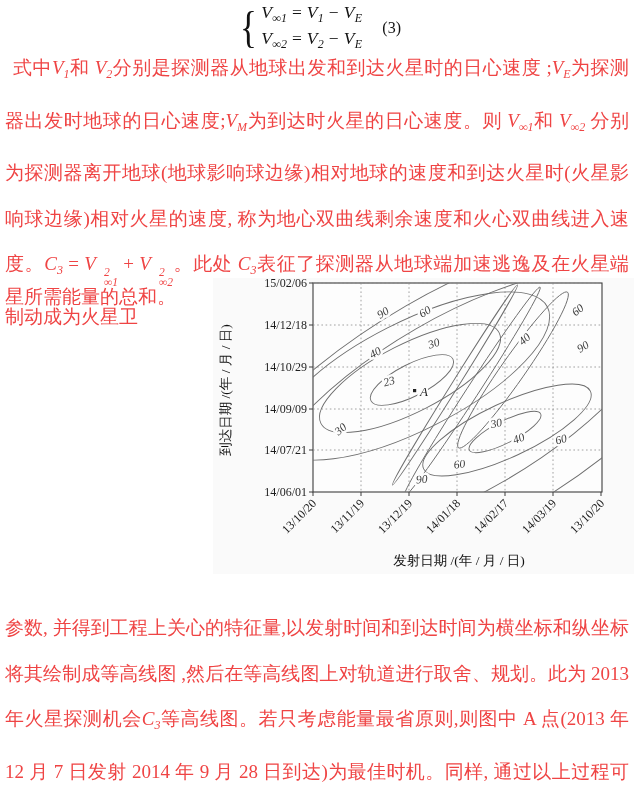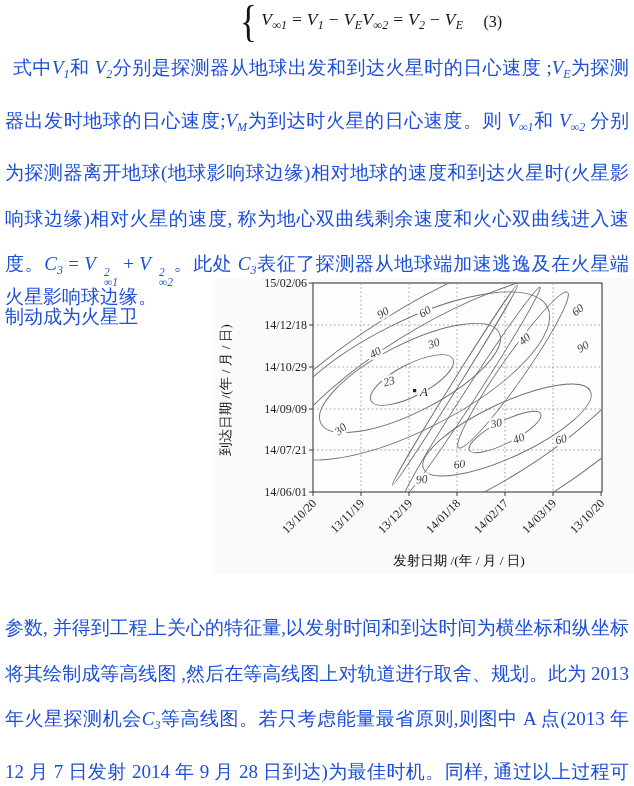--- a/index.html
+++ b/index.html
@@ -3,25 +3,25 @@
 <meta charset="utf-8">
 <style>
   html,body{margin:0;padding:0;background:#ffffff;}
   #page{
     position:relative;width:634px;height:786px;background:#ffffff;overflow:hidden;
     font-family:"Liberation Serif","DejaVu Serif",serif;color:#141414;
   }
   
   #equation{position:absolute;left:238px;top:2px;display:flex;align-items:center;}
   #eq-brace{font-size:44px;font-weight:400;line-height:40px;transform:scaleX(.8);color:#111;}
-  .eq-rows{display:flex;flex-direction:row;margin-left:2px;}
+  .eq-rows{display:flex;flex-direction:column;margin-left:2px;}
   .eq-row{font-size:17.5px;line-height:20px;white-space:nowrap;letter-spacing:.3px;}
   #eq-number{font-size:16px;margin-left:20px;}
   
-  .tblock{position:absolute;font-size:19px;line-height:45.5px;text-align:justify;color:#1d4ed8;}
+  .tblock{position:absolute;font-size:19px;line-height:45.5px;text-align:justify;color:#ef4444;}
   #p1-main{left:5px;top:45px;width:624px;text-indent:8px;}
   #p1-tail{left:5px;top:273px;width:205px;line-height:47px;text-align:left;}
   #p2-left{left:5px;top:320px;width:205px;line-height:47px;text-indent:40px;}
   #p2-bottom{left:5px;top:605px;width:624px;}
   .it{font-style:italic;}
   .sb{font-size:12px;vertical-align:-4px;font-style:italic;}
   .ss{display:inline-flex;flex-direction:column;font-size:11.5px;line-height:10px;
       vertical-align:-6px;font-style:italic;text-align:left;}
   
   #figure{position:absolute;left:213px;top:278px;width:421px;height:296px;background:#fafafa;}
@@ -52,21 +52,21 @@
   </div>
 
   <div id="p1-main" class="tblock"><span>式中</span><span class="it">V</span><span class="sb">1</span><span>和 </span><span class="it">V</span><span class="sb">2</span><span>分别是探测器从地球出发和到达火星时的日心速度 ;</span><span class="it">V</span><span class="sb">E</span><span>为探测器出发时地球的日心速度;</span><span class="it">V</span><span class="sb">M</span><span>为到达时火星的日心速度。则 </span><span class="it">V</span><span class="sb">∞1</span><span>和 </span><span class="it">V</span><span class="sb">∞2</span><span> 分别为探测器离开地球(地球影响球边缘)相对地球的速度和到达火星时(火星影响球边缘)相对火星的速度, 称为地心双曲线剩余速度和火心双曲线进入速度。</span><span class="it">C</span><span class="sb">3</span><span> = </span><span class="it">V</span><span class="ss">
         <span>2</span>
         <span>∞1</span>
       </span><span> + </span><span class="it">V</span><span class="ss">
         <span>2</span>
         <span>∞2</span>
       </span><span>。此处 </span><span class="it">C</span><span class="sb">3</span><span>表征了探测器从地球端加速逃逸及在火星端制动成为火星卫</span></div>
 
-  <div id="p1-tail" class="tblock">火星影响球边缘。</div>
+  <div id="p1-tail" class="tblock">星所需能量的总和。</div>
 
   <div id="figure">
     <svg id="chart" width="421" height="296" viewBox="0 0 421 296">
       <defs>
         <clipPath id="plotclip">
             <rect x="100" y="5" width="289" height="209"></rect>
           </clipPath>
       </defs>
 
       <rect class="box" x="100" y="5" width="289" height="209"></rect>

